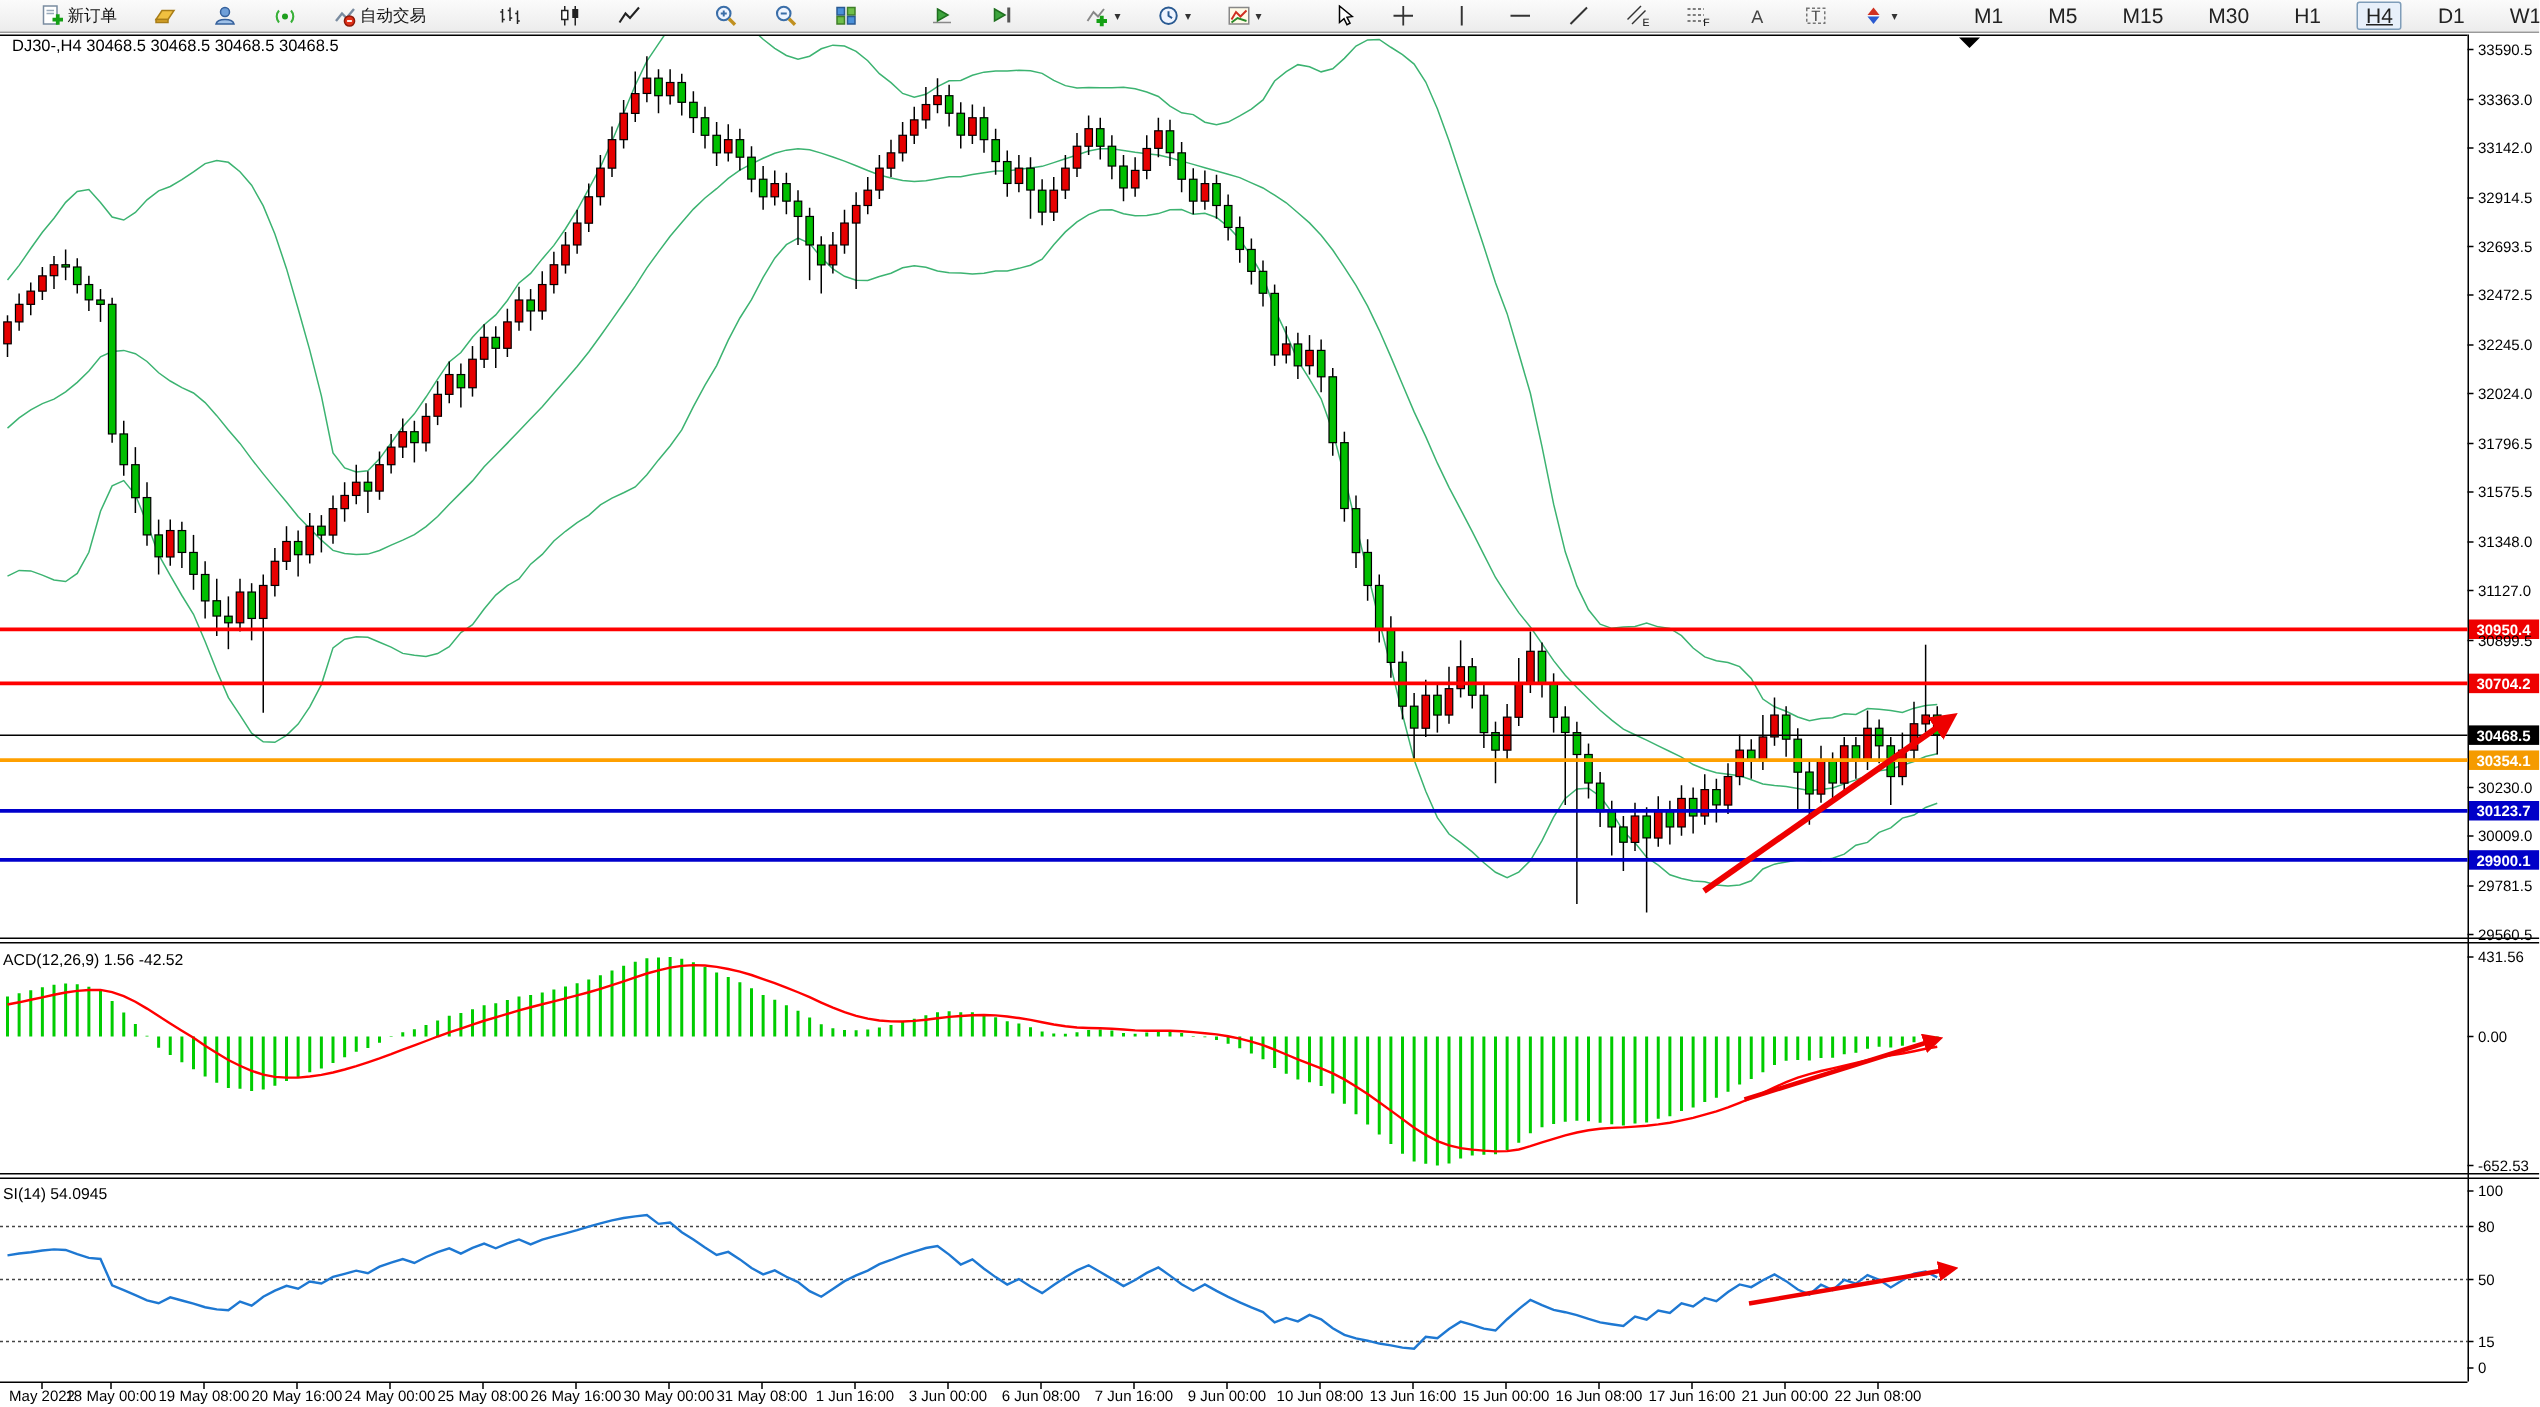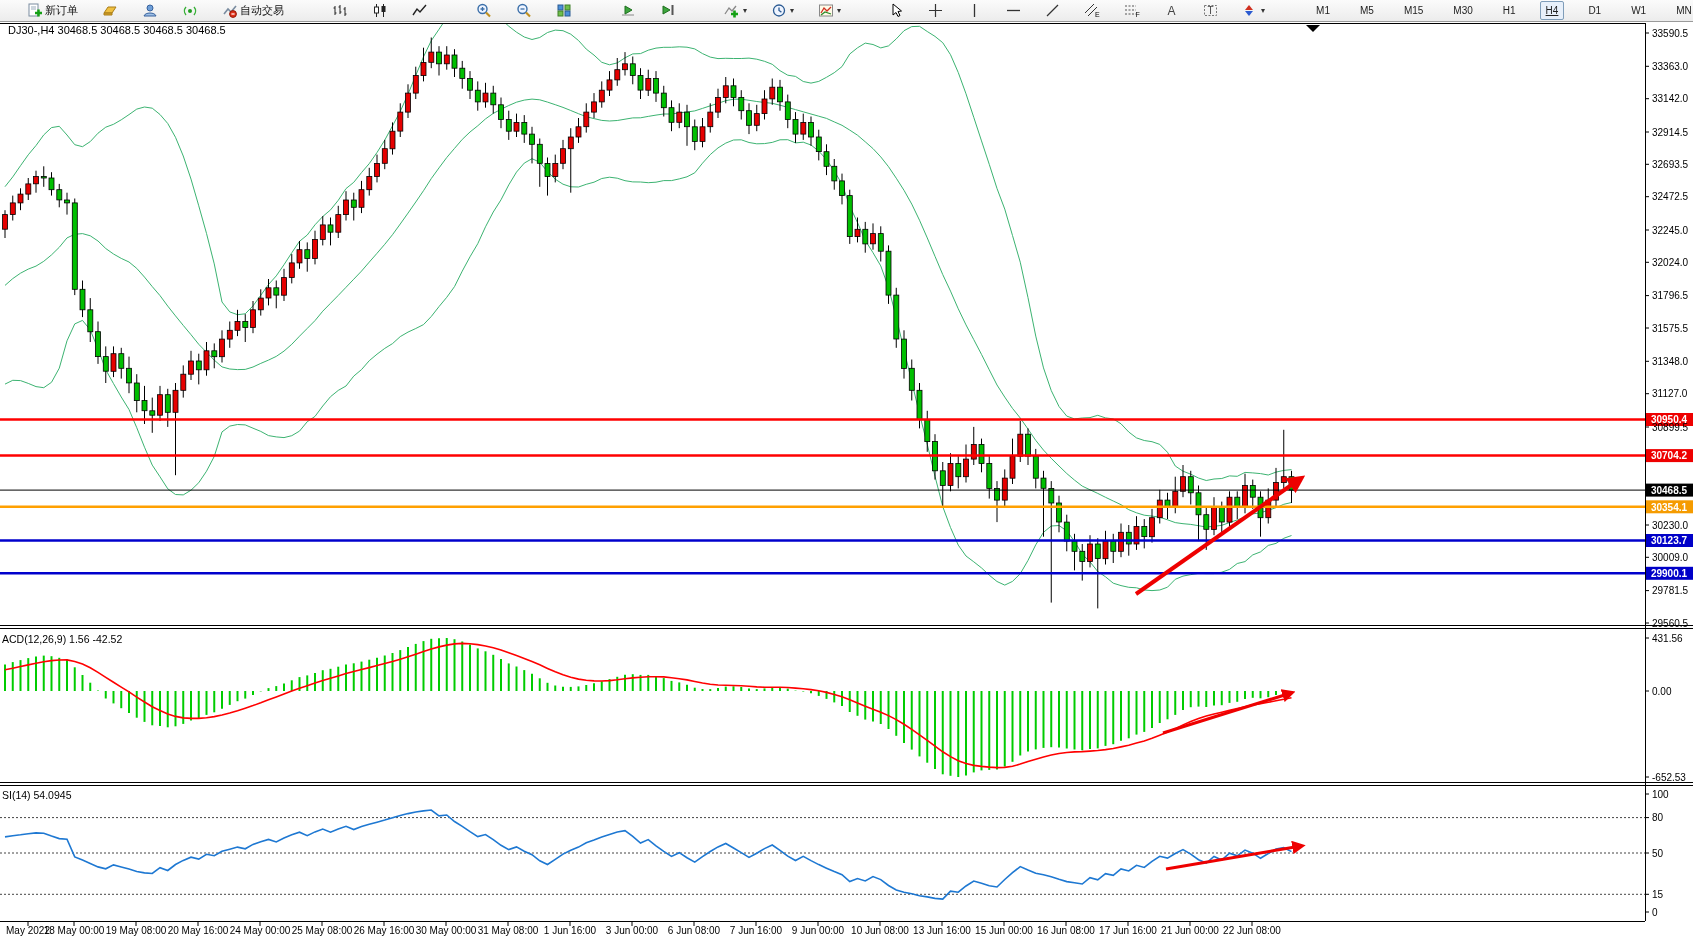--- a/index.html
+++ b/index.html
@@ -9,21 +9,21 @@
   .toolbar{position:relative;z-index:5;display:flex;align-items:center;height:21px;
     background:linear-gradient(#fbfbfb,#ececec);border-bottom:1px solid #9a9a9a;
     padding:0 2px;gap:18px;}
   .grip{width:4px;height:15px;margin:0 2px;
     background-image:repeating-linear-gradient(#cfcfcf 0 1px,#fff 1px 3px);width:3px;}
   .tsep{width:1px;height:16px;background:#c0c0c0;margin:0 3px;}
   .tbtn{display:flex;align-items:center;gap:2px;height:18px;padding:0 2px;border:1px solid transparent;border-radius:2px;cursor:default;}
   .tbtn svg{display:block;}
   .tlabel{font-size:11px;color:#111;white-space:nowrap;}
   .caret{font-size:8px;color:#333;margin-left:1px;}
-  .tf{font-size:10px;color:#222;padding:1px 5px;height:15px;line-height:15px;border:1px solid transparent;border-radius:2px;}
+  .tf{font-size:14px;color:#222;padding:1px 5px;height:15px;line-height:15px;border:1px solid transparent;border-radius:2px;}
   .tf.active{border:1px solid #7f9db9;background:#e8f0fa;text-decoration:underline;}
   .tb-right{margin-left:auto;display:flex;align-items:center;gap:6px;padding-right:16px;}
   .chatwrap{position:relative;}
   .badge{position:absolute;top:-4px;right:-7px;background:#e03018;color:#fff;font-size:9px;
     font-weight:bold;border-radius:7px;min-width:12px;height:12px;line-height:12px;text-align:center;}
   
   .chart-wrap{position:absolute;left:0;top:0;width:1693px;height:938px;}
   svg text{font-family:"Liberation Sans",sans-serif;}
 </style>
 </head>

